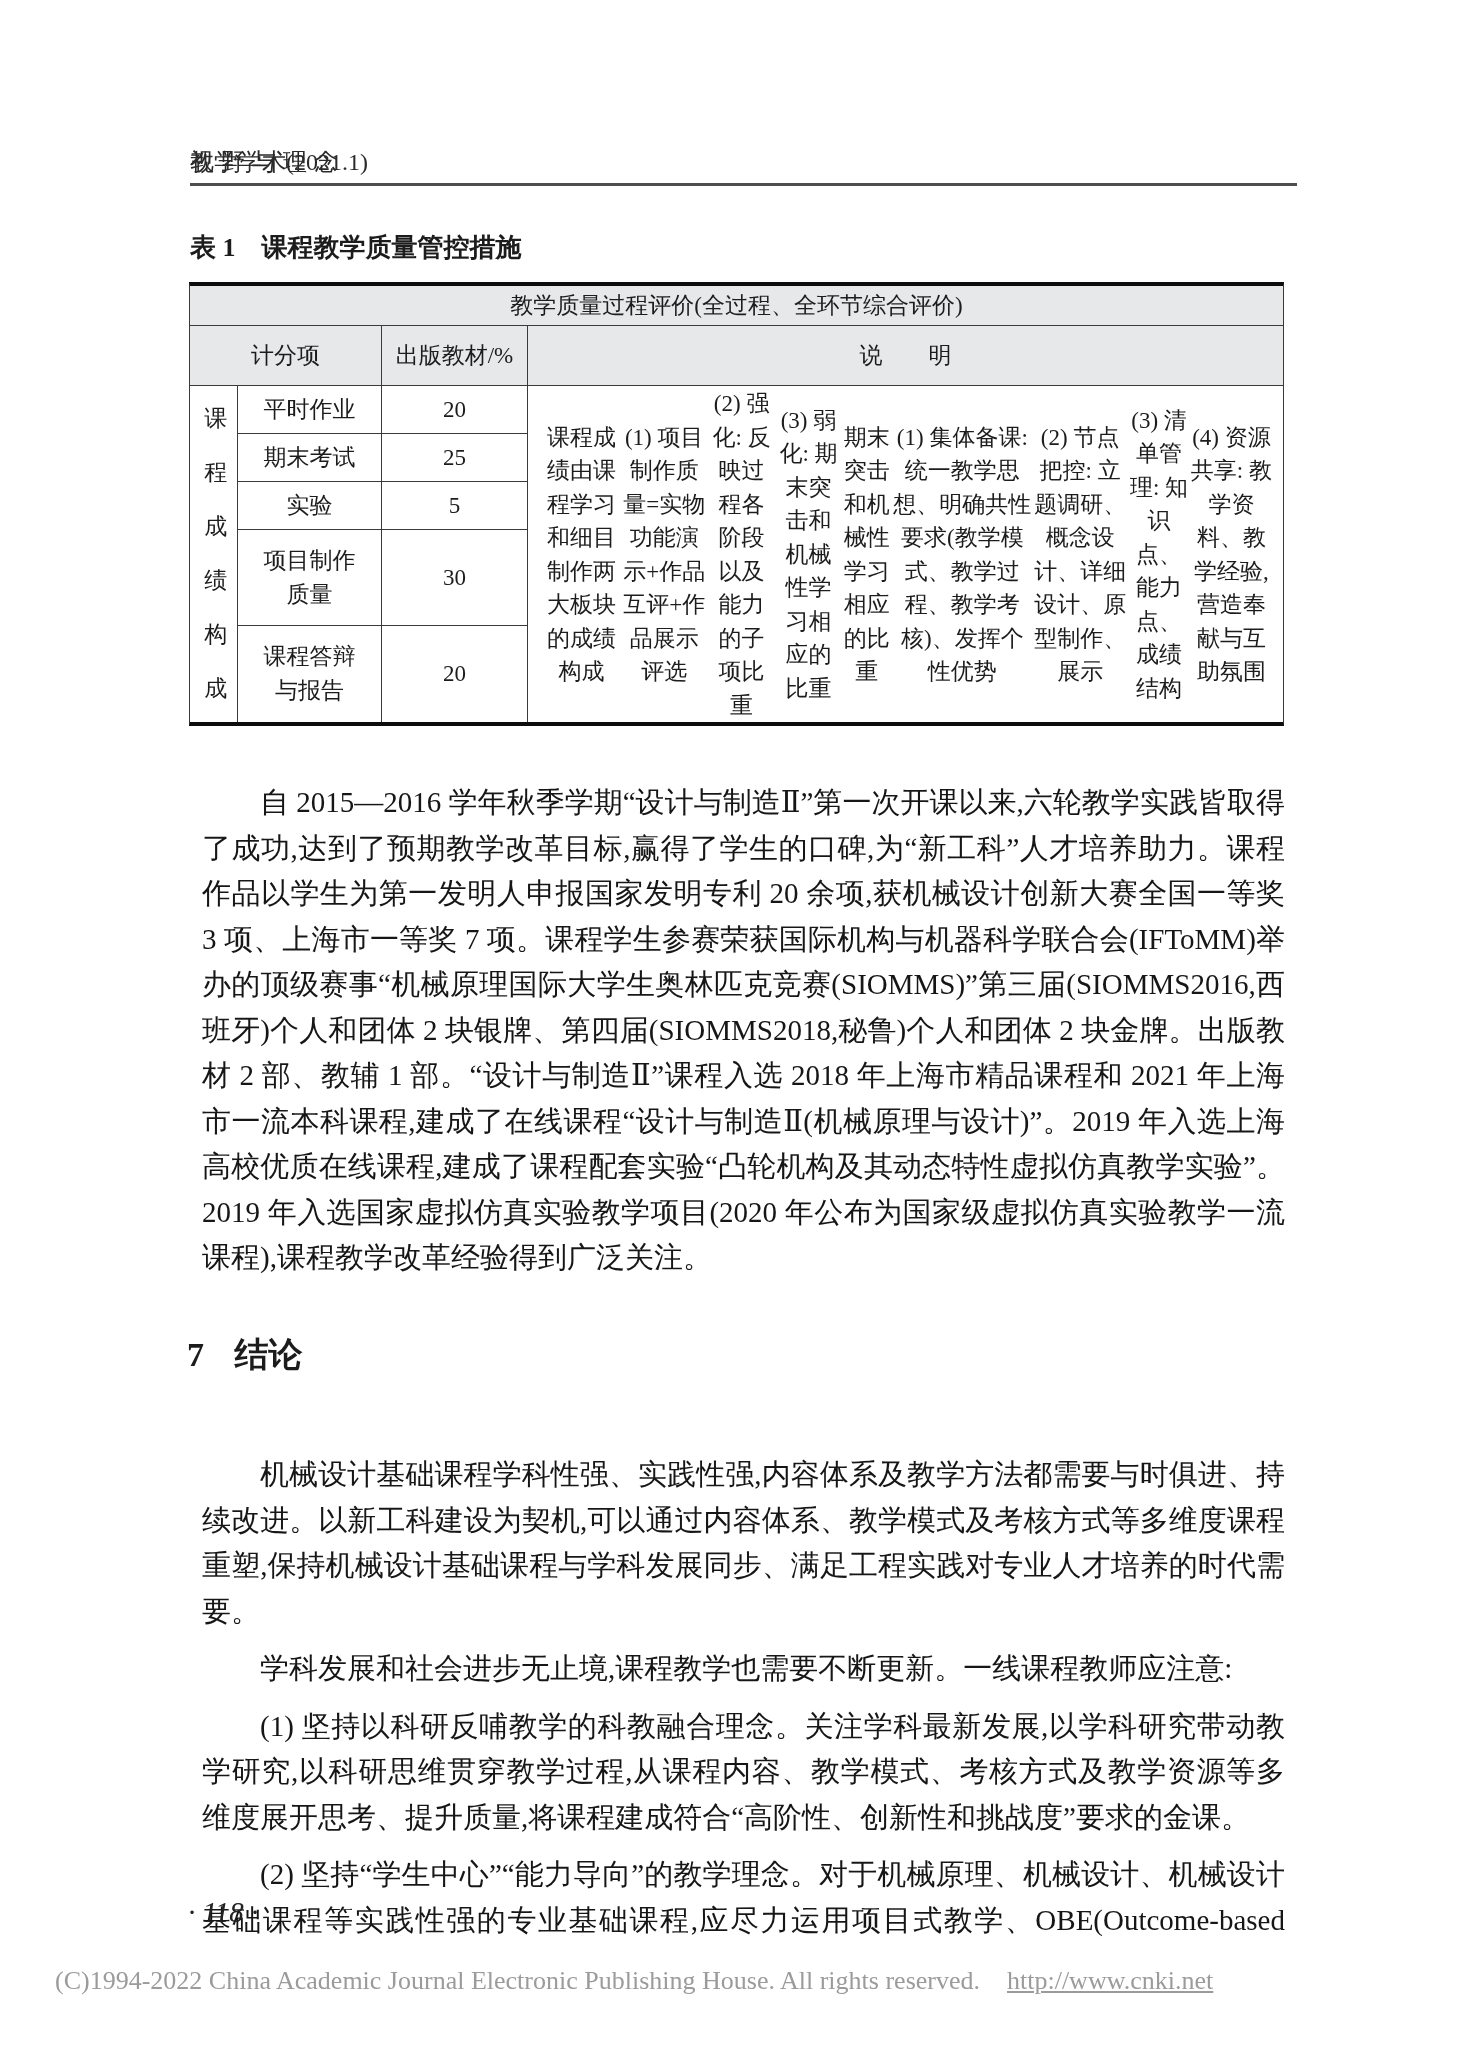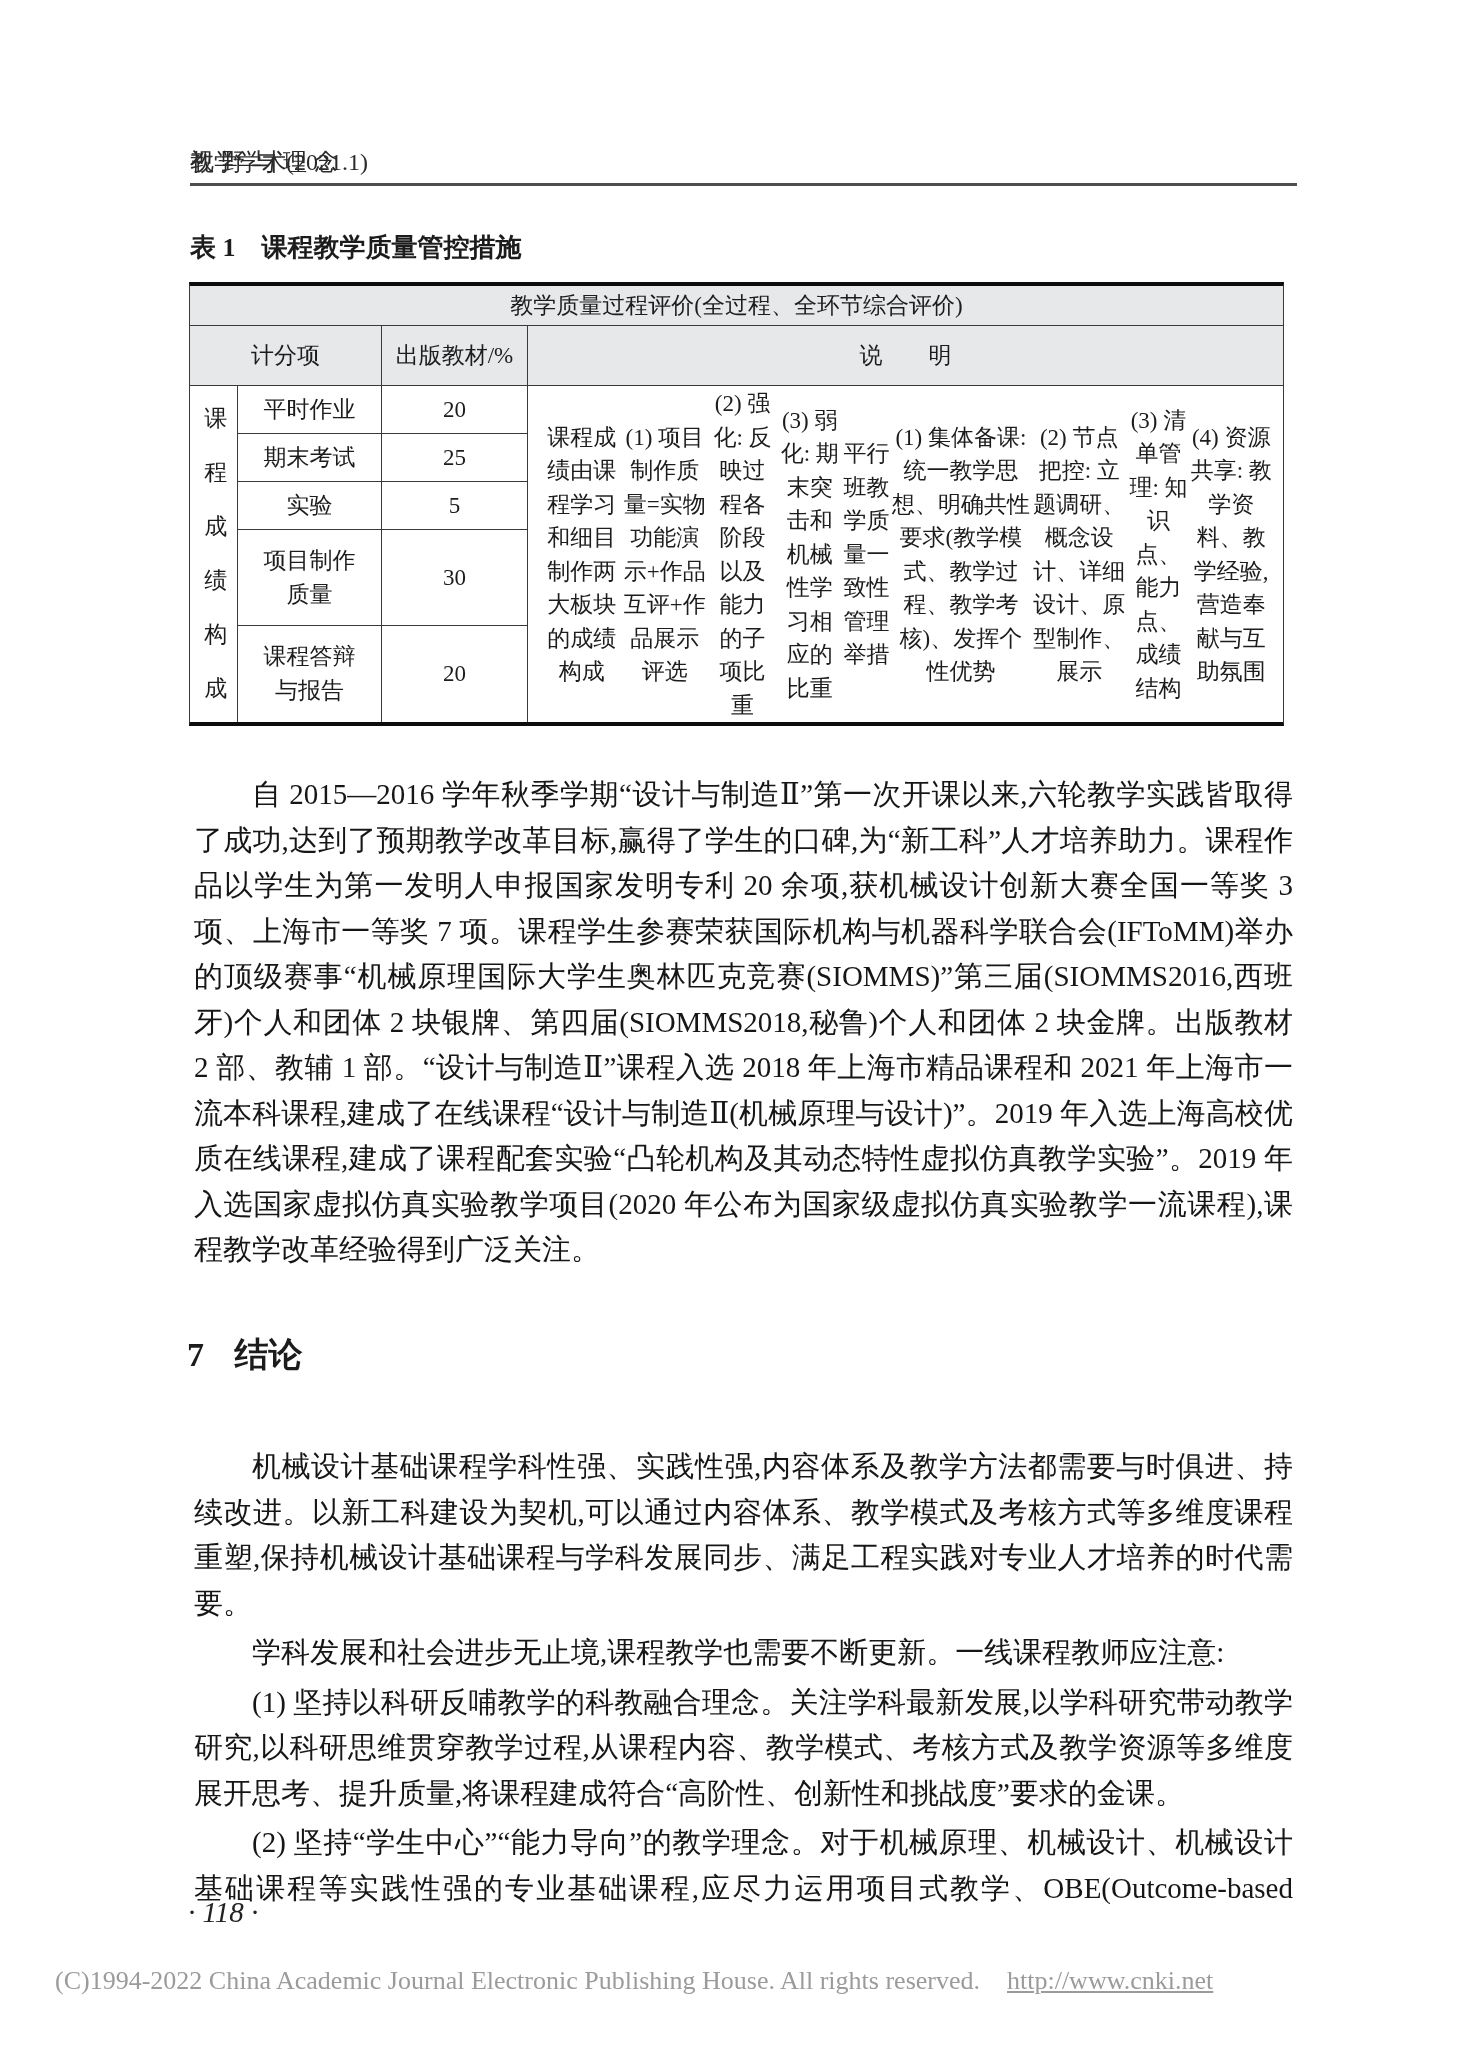--- a/index.html
+++ b/index.html
@@ -42,21 +42,21 @@
   .item{white-space:pre-line;line-height:34px;}
   .c-notes{
     grid-column:4;grid-row:3/8;display:block;text-align:left;
     padding:1px 10px 0 14px;line-height:33.5px;font-size:23px;
   }
   
   .para{
     position:absolute;left:190px;width:1107px;font-size:29px;line-height:45.5px;
     text-align:justify;text-align-last:left;color:#161616;
   }
-  .para p{margin:4px;text-indent:2em;}
+  .para p{margin:12px;text-indent:2em;}
   .p1{top:768px;}
   .section-heading{position:absolute;left:187px;top:1332px;font-size:34px;font-weight:bold;}
   .section-heading .num{margin-right:0.9em;}
   .pblock{top:1440px;}
   .pblock p.stretch-last{text-align-last:justify;}
   
   .page-number{position:absolute;left:188px;top:1896px;font-size:29px;font-style:italic;color:#222;}
   .cnki-footer{position:absolute;left:55px;top:1966px;width:1380px;font-size:26px;color:#9b9b9b;white-space:nowrap;}
   .cnki-footer .url{margin-left:27px;text-decoration:underline;}
 </style>
@@ -95,21 +95,21 @@
     <div class="cell bb br c-s3">30</div>
     <div class="cell br c-i4 item">课程答辩
 与报告</div>
     <div class="cell br c-s4">20</div>
 
     <div class="cell c-notes">
       <div>课程成绩由课程学习和细目制作两大板块的成绩构成</div>
       <div>(1) 项目制作质量=实物功能演示+作品互评+作品展示评选</div>
       <div>(2) 强化: 反映过程各阶段以及能力的子项比重</div>
       <div>(3) 弱化: 期末突击和机械性学习相应的比重</div>
-      <div>平行班教学质量一致性管理举措</div>
+      <div>期末突击和机械性学习相应的比重</div>
       <div>(1) 集体备课: 统一教学思想、明确共性要求(教学模式、教学过程、教学考核)、发挥个性优势</div>
       <div>(2) 节点把控: 立题调研、概念设计、详细设计、原型制作、展示</div>
       <div>(3) 清单管理: 知识点、能力点、成绩结构</div>
       <div>(4) 资源共享: 教学资料、教学经验,营造奉献与互助氛围</div>
     </div>
   </div>
 
   <div class="para p1">
     <p>自 2015—2016 学年秋季学期“设计与制造Ⅱ”第一次开课以来,六轮教学实践皆取得了成功,达到了预期教学改革目标,赢得了学生的口碑,为“新工科”人才培养助力。课程作品以学生为第一发明人申报国家发明专利 20 余项,获机械设计创新大赛全国一等奖 3 项、上海市一等奖 7 项。课程学生参赛荣获国际机构与机器科学联合会(IFToMM)举办的顶级赛事“机械原理国际大学生奥林匹克竞赛(SIOMMS)”第三届(SIOMMS2016,西班牙)个人和团体 2 块银牌、第四届(SIOMMS2018,秘鲁)个人和团体 2 块金牌。出版教材 2 部、教辅 1 部。“设计与制造Ⅱ”课程入选 2018 年上海市精品课程和 2021 年上海市一流本科课程,建成了在线课程“设计与制造Ⅱ(机械原理与设计)”。2019 年入选上海高校优质在线课程,建成了课程配套实验“凸轮机构及其动态特性虚拟仿真教学实验”。2019 年入选国家虚拟仿真实验教学项目(2020 年公布为国家级虚拟仿真实验教学一流课程),课程教学改革经验得到广泛关注。</p>
   </div>

